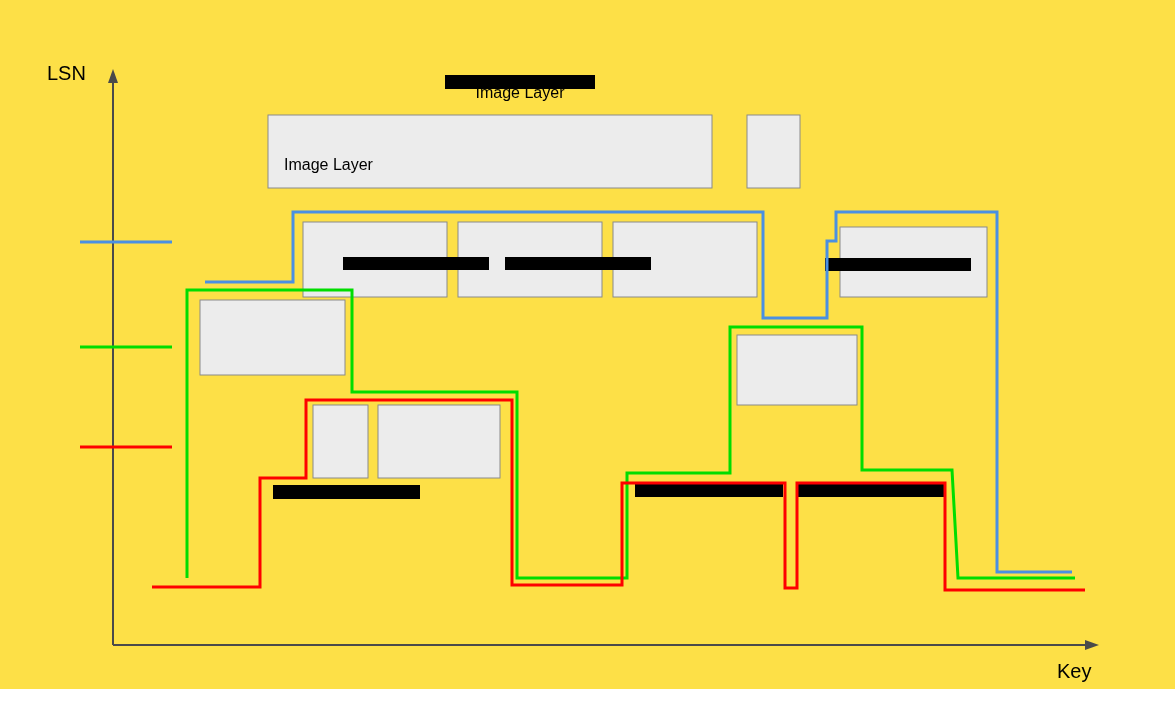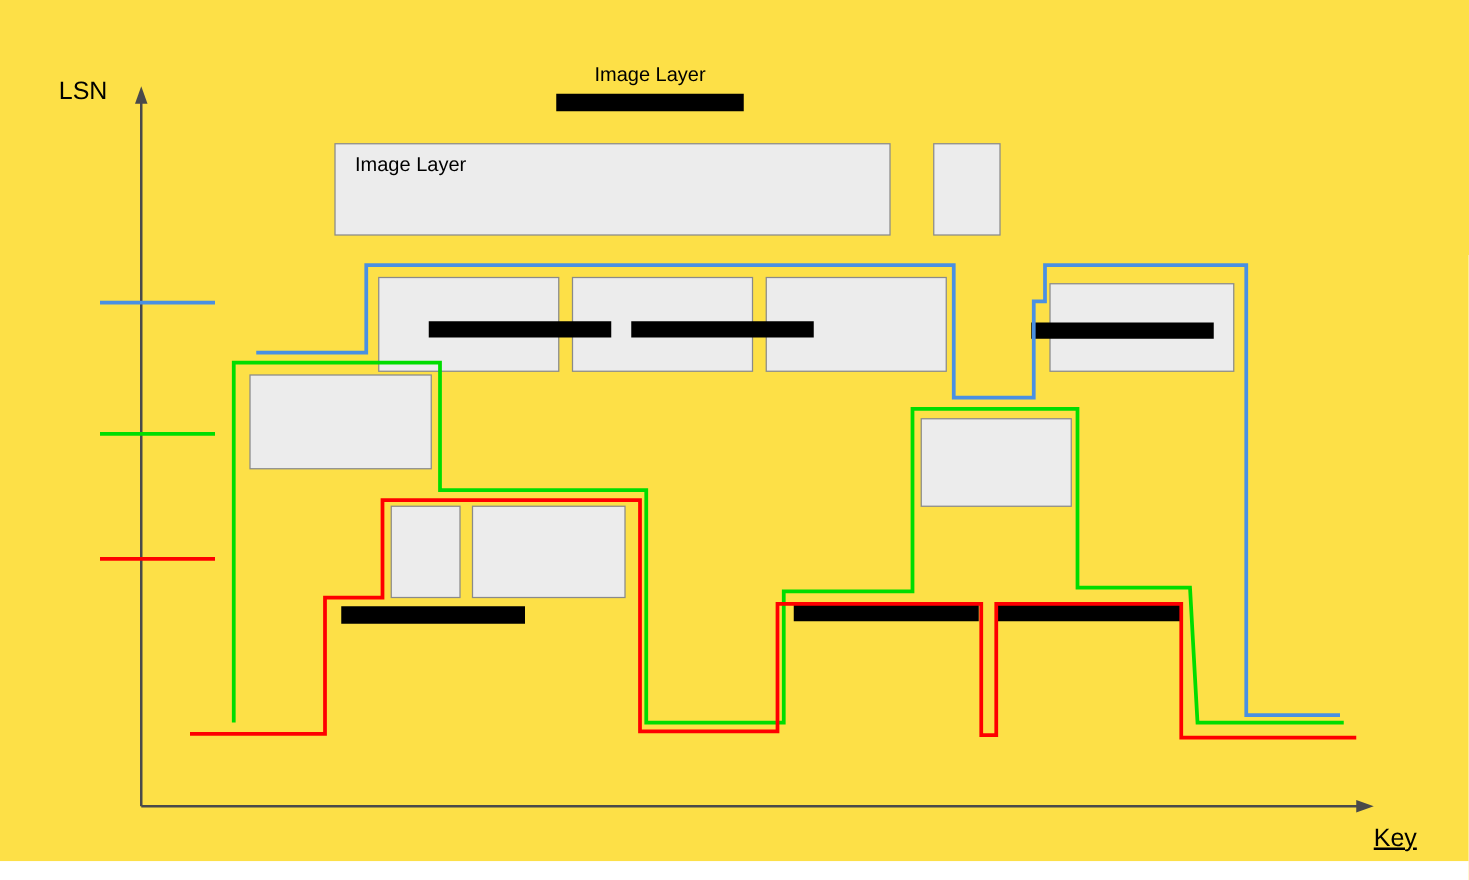--- a/index.html
+++ b/index.html
@@ -23,39 +23,39 @@
   .diagram-label {
     position: absolute;
     color: #000000;
     white-space: nowrap;
   }
   .axis-label {
     font-size: 20px;
   }
   .layer-label {
     font-size: 16px;
+    margin-top: 32px;
   }
   #image-layer-label {
     left: 445px;
     top: 52px;
     width: 150px;
     text-align: center;
   }
   #delta-layer-label {
     left: 284px;
     top: 124px;
   }
   #lsn-label {
     left: 47px;
     top: 62px;
   }
   #key-label {
-    left: 1099px;
+    left: 1057px;
     top: 660px;
-    text-decoration: underline;
   }
 </style>
 </head>
 <body>
 
 <div id="canvas">
 
   <svg id="diagram-svg" width="1175" height="704" viewBox="0 0 1175 704" xmlns="http://www.w3.org/2000/svg">
       <line x1="113" y1="78" x2="113" y2="645" stroke="#4a4a4a" stroke-width="2"></line>
       <line x1="113" y1="645" x2="1090" y2="645" stroke="#4a4a4a" stroke-width="2"></line>

